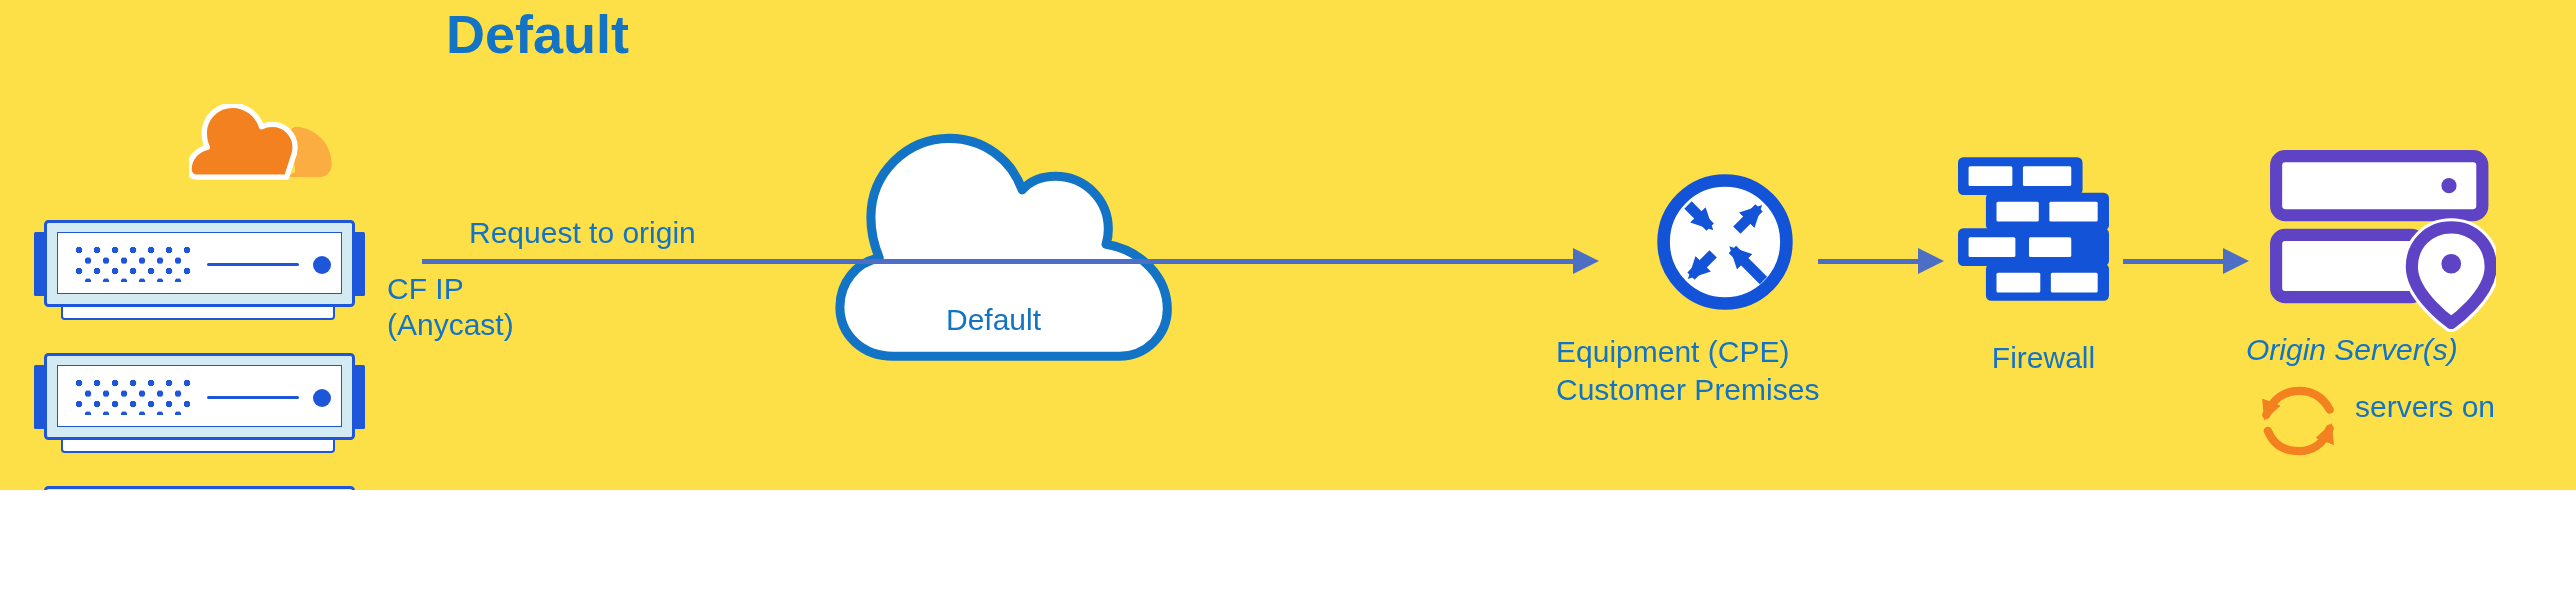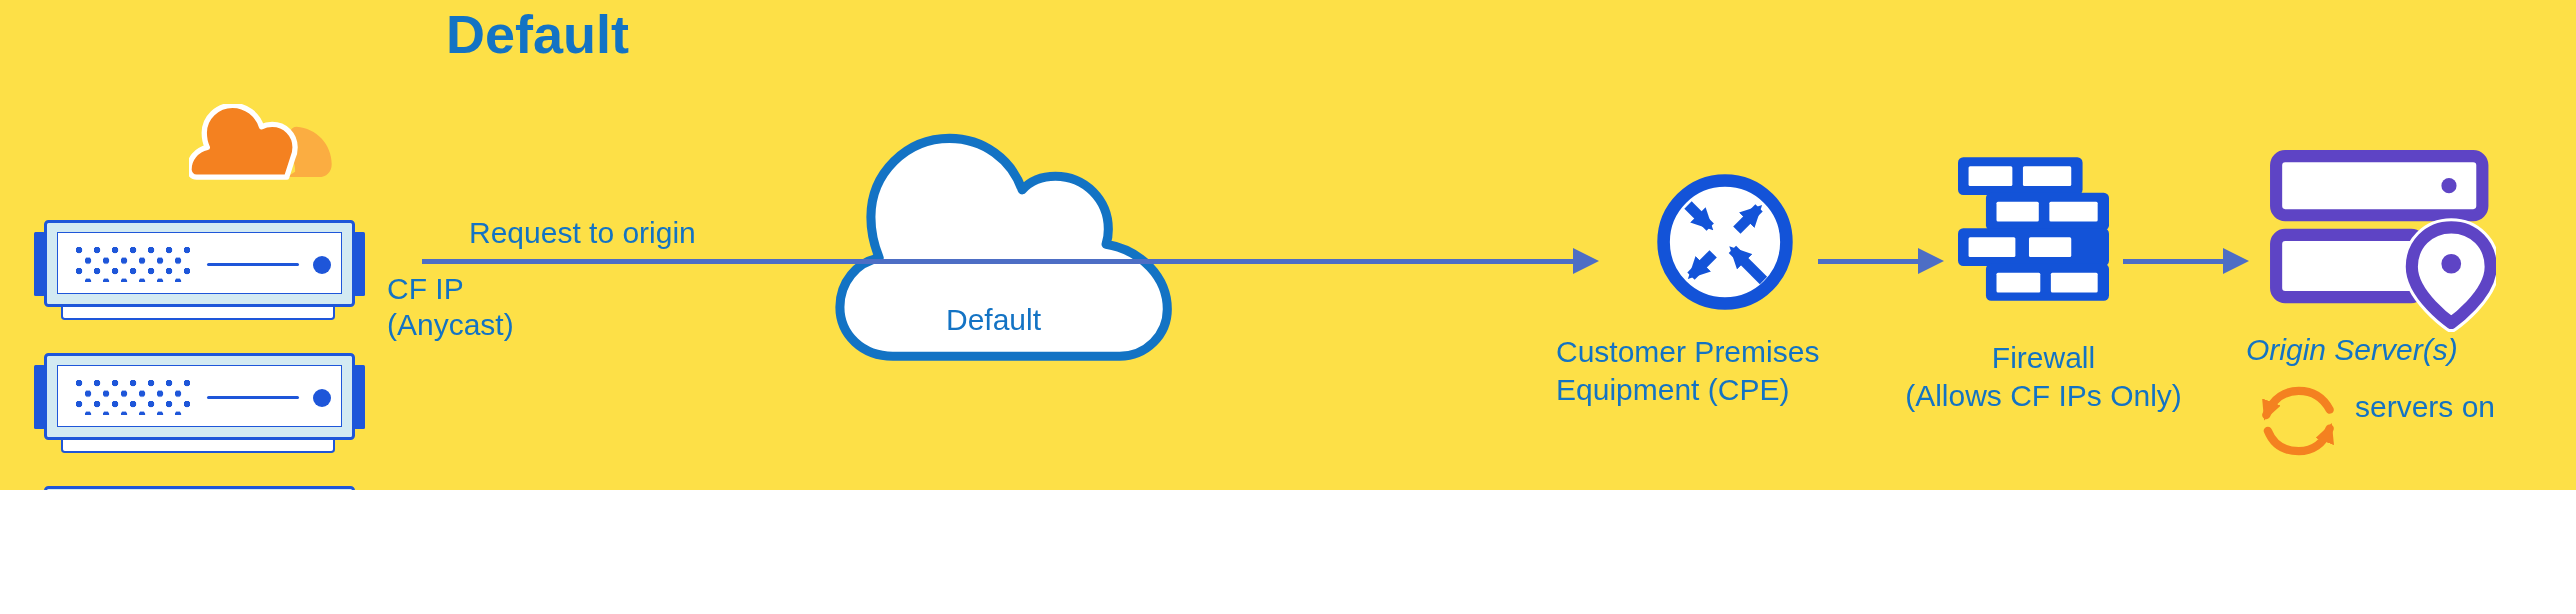--- a/index.html
+++ b/index.html
@@ -141,22 +141,22 @@
     </defs>
     <circle cx="100" cy="100" r="83" class="st-blue fl-white" stroke-width="17"></circle>
     <g class="st-blue" stroke-width="14" fill="none">
       <line x1="50" y1="50" x2="80" y2="80" marker-end="url(#ah-b)"></line>
       <line x1="116" y1="84" x2="146" y2="54" marker-end="url(#ah-b)"></line>
       <line x1="84" y1="116" x2="54" y2="146" marker-end="url(#ah-b)"></line>
       <line x1="152" y1="152" x2="110" y2="110" marker-end="url(#ah-b)"></line>
     </g>
   </svg>
   <div class="abs label cpe-label">
+    <div>Equipment (CPE)</div>
     <div>Customer Premises</div>
-    <div>Equipment (CPE)</div>
   </div>
 
   <div class="abs shaft" style="left:1818px;top:259px;width:100px;"></div>
   <div class="abs ahead" style="left:1918px;top:248px;"></div>
 
   <svg class="abs fw-svg" viewBox="0 0 200 190">
     <g class="fl-blue">
       <rect x="0" y="0" width="165" height="50" rx="7"></rect>
       <rect x="37" y="47" width="163" height="50" rx="7"></rect>
       <rect x="0" y="94" width="200" height="50" rx="7"></rect>
@@ -168,21 +168,20 @@
       <rect x="51" y="59" width="56" height="26" rx="2"></rect>
       <rect x="121" y="59" width="64" height="26" rx="2"></rect>
       <rect x="14" y="106" width="62" height="26" rx="2"></rect>
       <rect x="94" y="106" width="56" height="26" rx="2"></rect>
       <rect x="51" y="153" width="58" height="26" rx="2"></rect>
       <rect x="123" y="153" width="62" height="26" rx="2"></rect>
     </g>
   </svg>
   <div class="abs label fw-label">
     <div>Firewall</div>
-    <div>(Allows CF IPs Only)</div>
   </div>
 
   <div class="abs shaft" style="left:2123px;top:259px;width:100px;"></div>
   <div class="abs ahead" style="left:2223px;top:248px;"></div>
 
   <svg class="abs origin-svg" viewBox="0 0 302 240">
     <rect x="12" y="8" width="272" height="78" rx="12" class="st-purple fl-white" stroke-width="16"></rect>
     <circle cx="240" cy="47" r="10" class="fl-purple"></circle>
     <rect x="12" y="112" width="190" height="82" rx="12" class="st-purple fl-white" stroke-width="16"></rect>
     <g>

